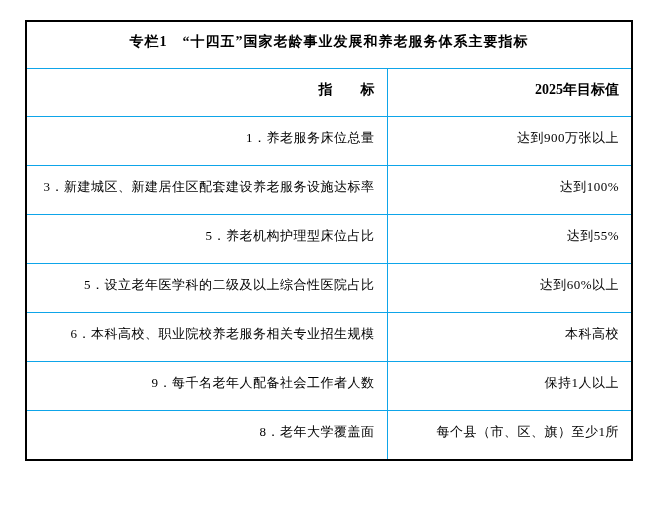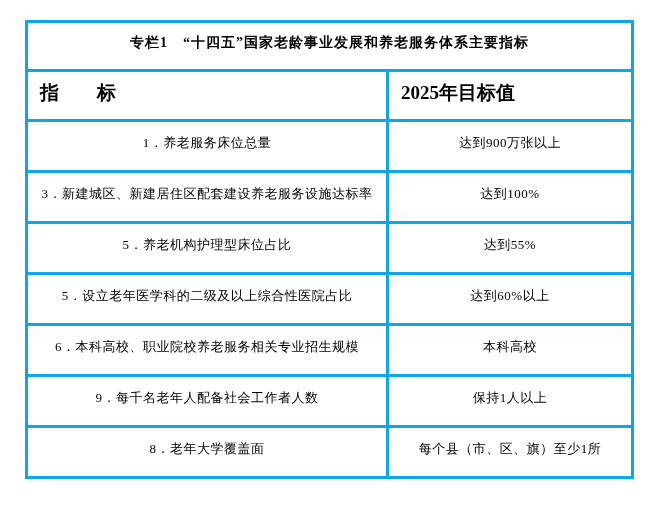--- a/index.html
+++ b/index.html
@@ -24,50 +24,50 @@
     position: absolute;
     left: 25px;
     top: 20px;
     width: 606px;
     border-collapse: collapse;
     table-layout: fixed;
     background: #ffffff;
   }
   table.indicators-table td,
   table.indicators-table th {
-    border: 3px solid #0ea5e9;
+    border: 1px solid #0ea5e9;
     vertical-align: middle;
     padding: 0 12px 6px 12px;
     overflow: hidden;
     white-space: nowrap;
   }
   table.indicators-table {
     border: 2px solid #000000;
   }
   col.col-indicator { width: 361px; }
   col.col-target  { width: 245px; }
 
   .title-cell {
     height: 40px;
     text-align: center;
     font-weight: bold;
     font-size: 14px;
     letter-spacing: 1px;
   }
   .header-cell {
     height: 41px;
-    text-align: left;
+    text-align: right;
     font-weight: bold;
-    font-size: 19px;
+    font-size: 14px;
   }
   .data-row td {
     height: 42px;
     font-size: 13px;
     font-weight: normal;
-    text-align: center;
+    text-align: right;
     letter-spacing: 0.5px;
   }
 </style>
 </head>
 <body>
 
 <div class="page">
   <table class="indicators-table">
     <colgroup>
       <col class="col-indicator">

